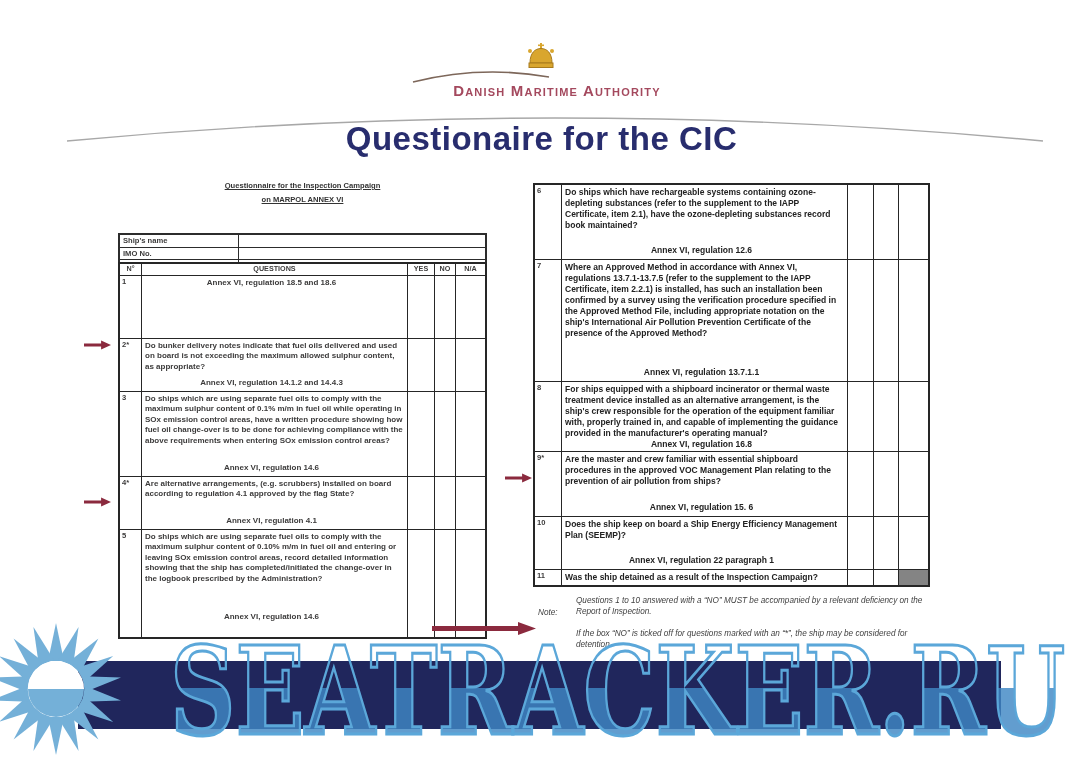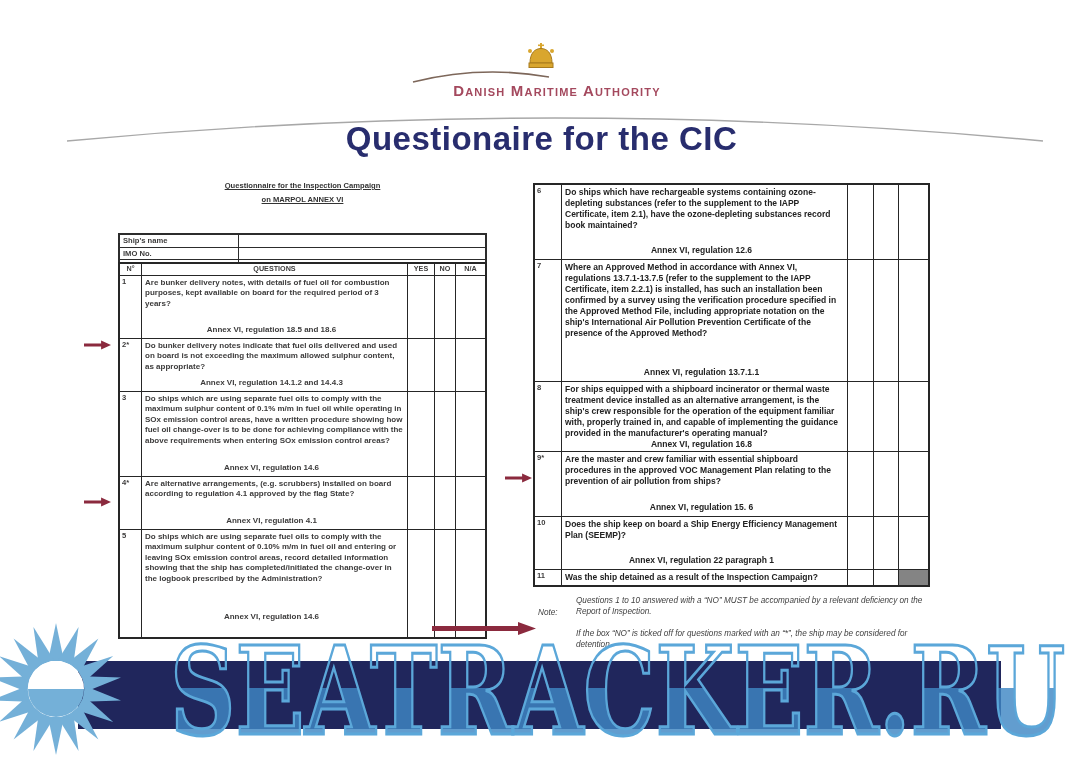--- a/index.html
+++ b/index.html
@@ -119,21 +119,20 @@
     <div class="qtable qtable-left">
 
       <div class="hcell">N°</div>
       <div class="hcell">QUESTIONS</div>
       <div class="hcell">YES</div>
       <div class="hcell">NO</div>
       <div class="hcell">N/A</div>
 
       <div class="ncell">1</div>
       <div class="qcell">
-        <div class="qtext">Are bunker delivery notes, with details of fuel oil for combustion purposes, kept available on board for the required period of 3 years?</div>
         <div class="qreg">Annex VI, regulation 18.5 and 18.6</div>
       </div>
       <div class="acell"></div>
       <div class="acell"></div>
       <div class="acell"></div>
 
       <div class="ncell">2*</div>
       <div class="qcell">
         <div class="qtext">Do bunker delivery notes indicate that fuel oils delivered and used on board is not exceeding the maximum allowed sulphur content, as appropriate?</div>
         <div class="qreg">Annex VI, regulation 14.1.2 and 14.4.3</div>

